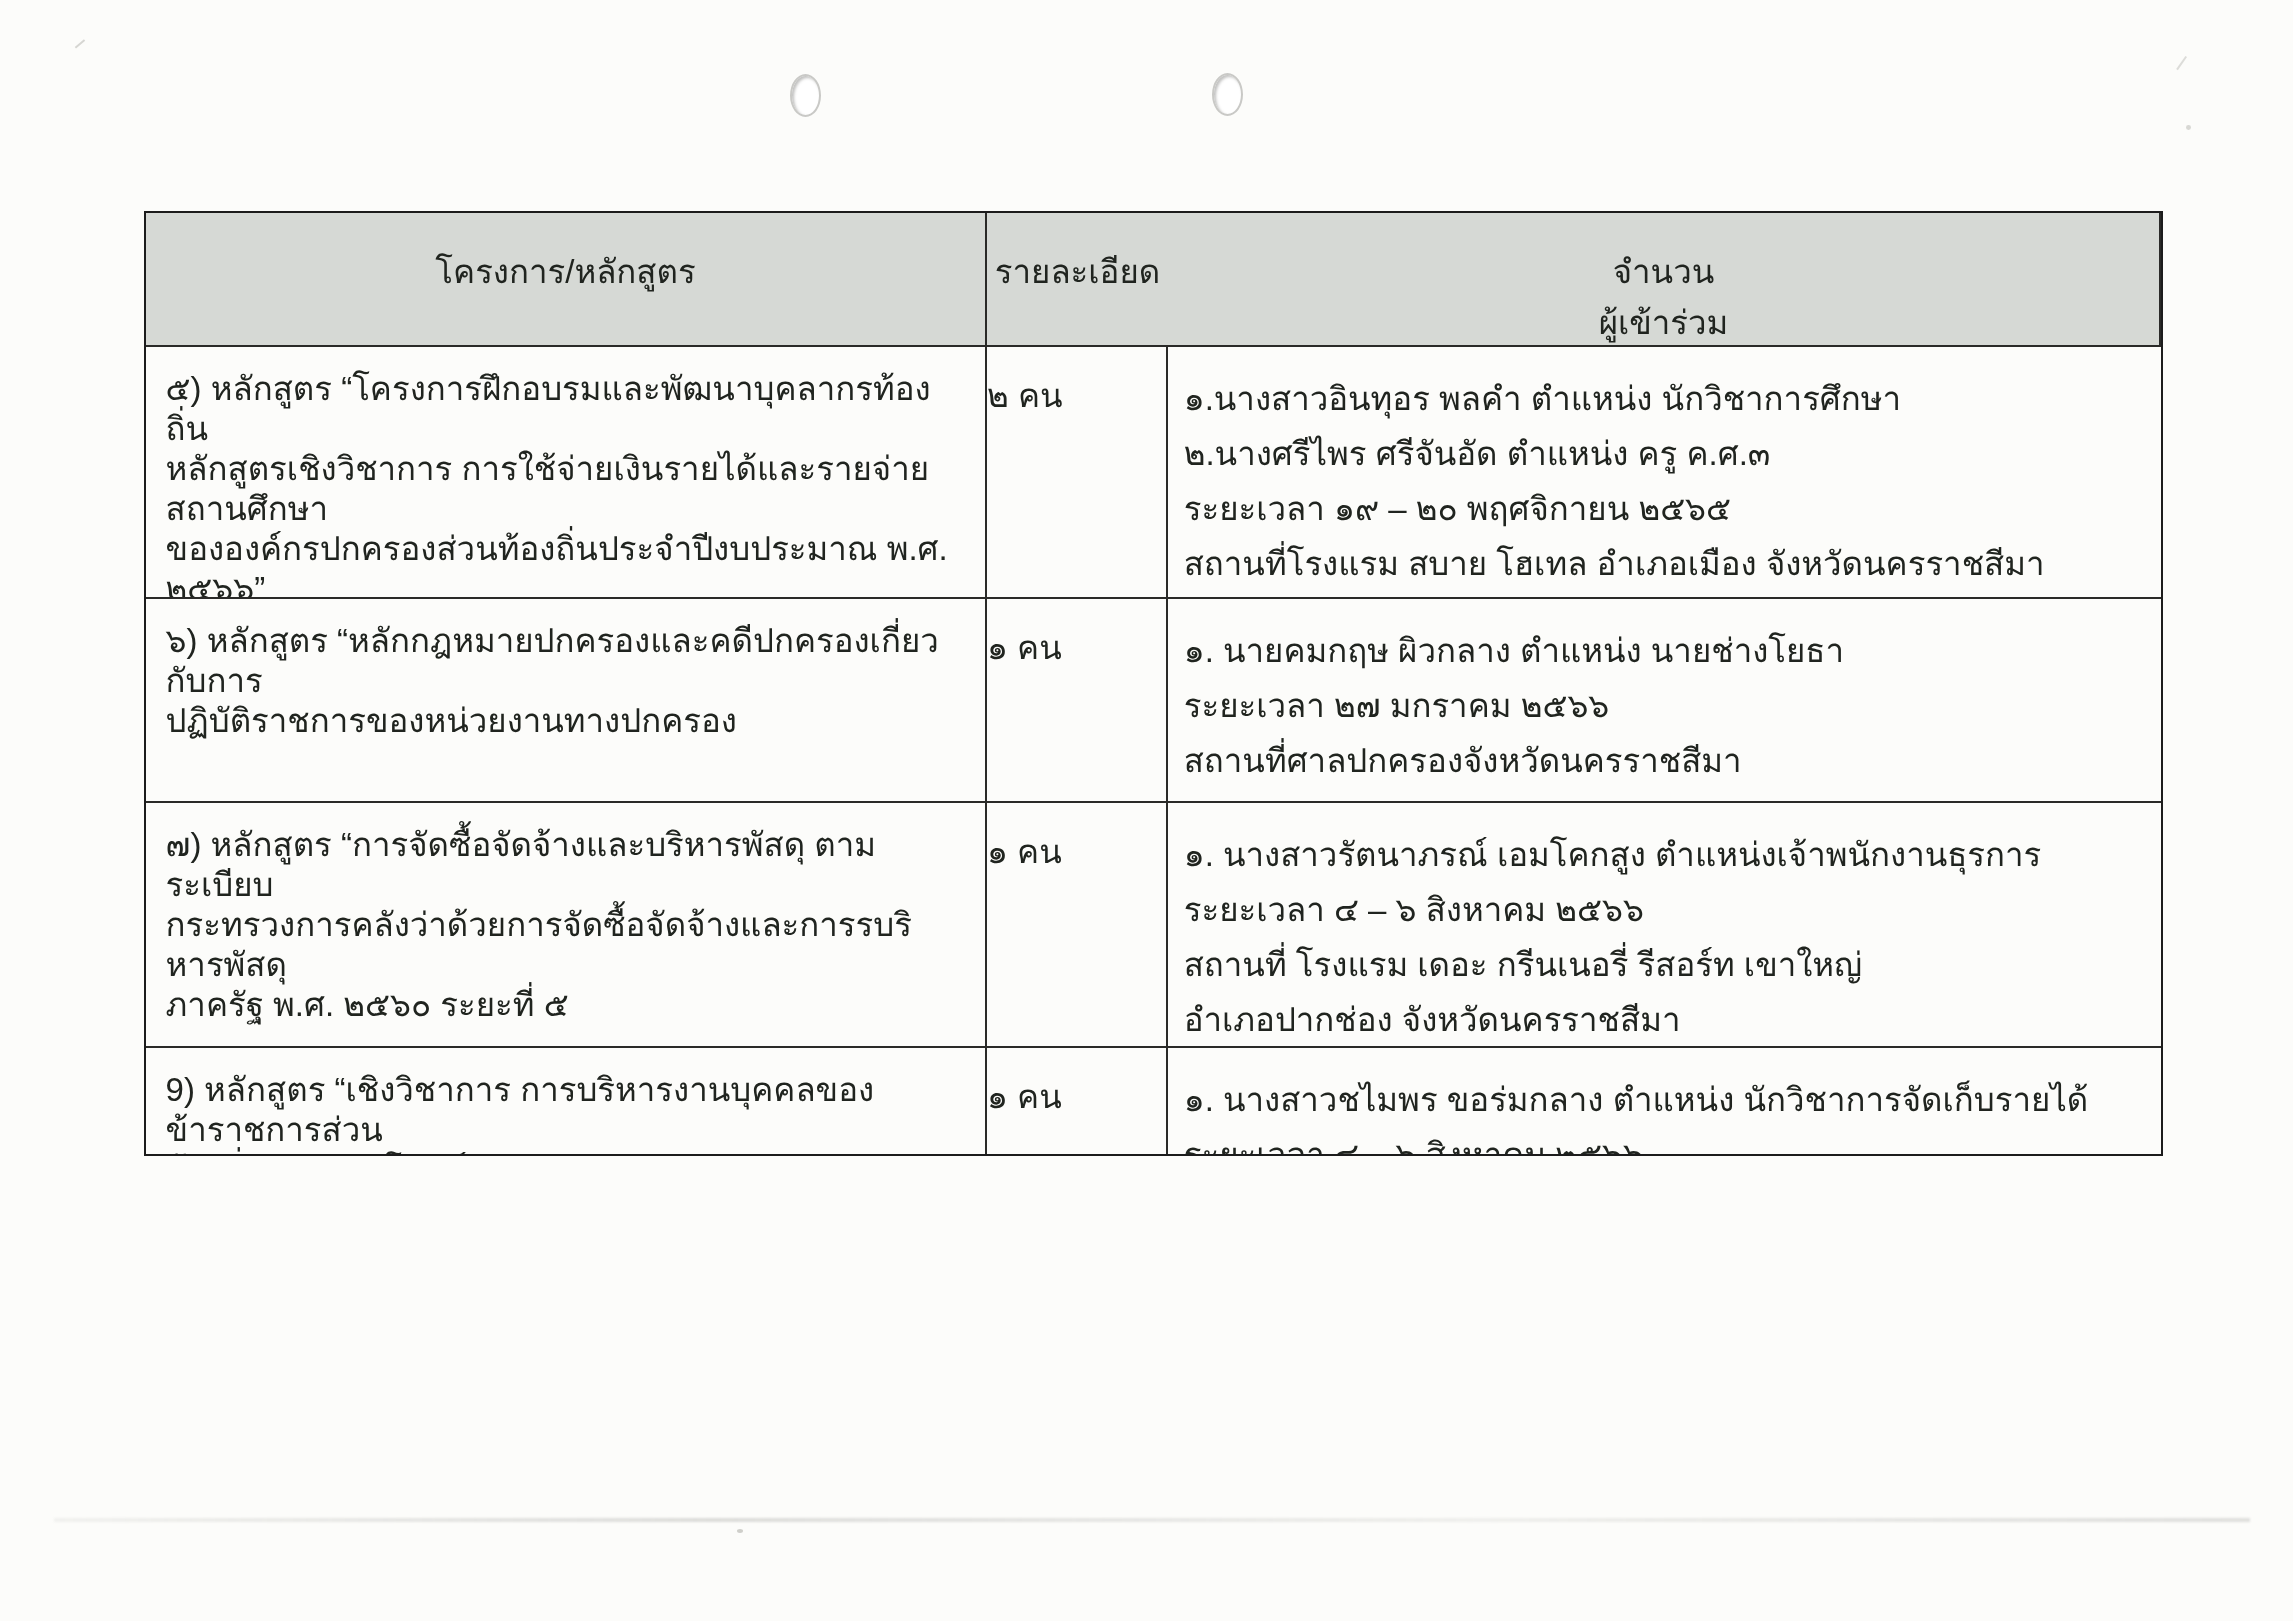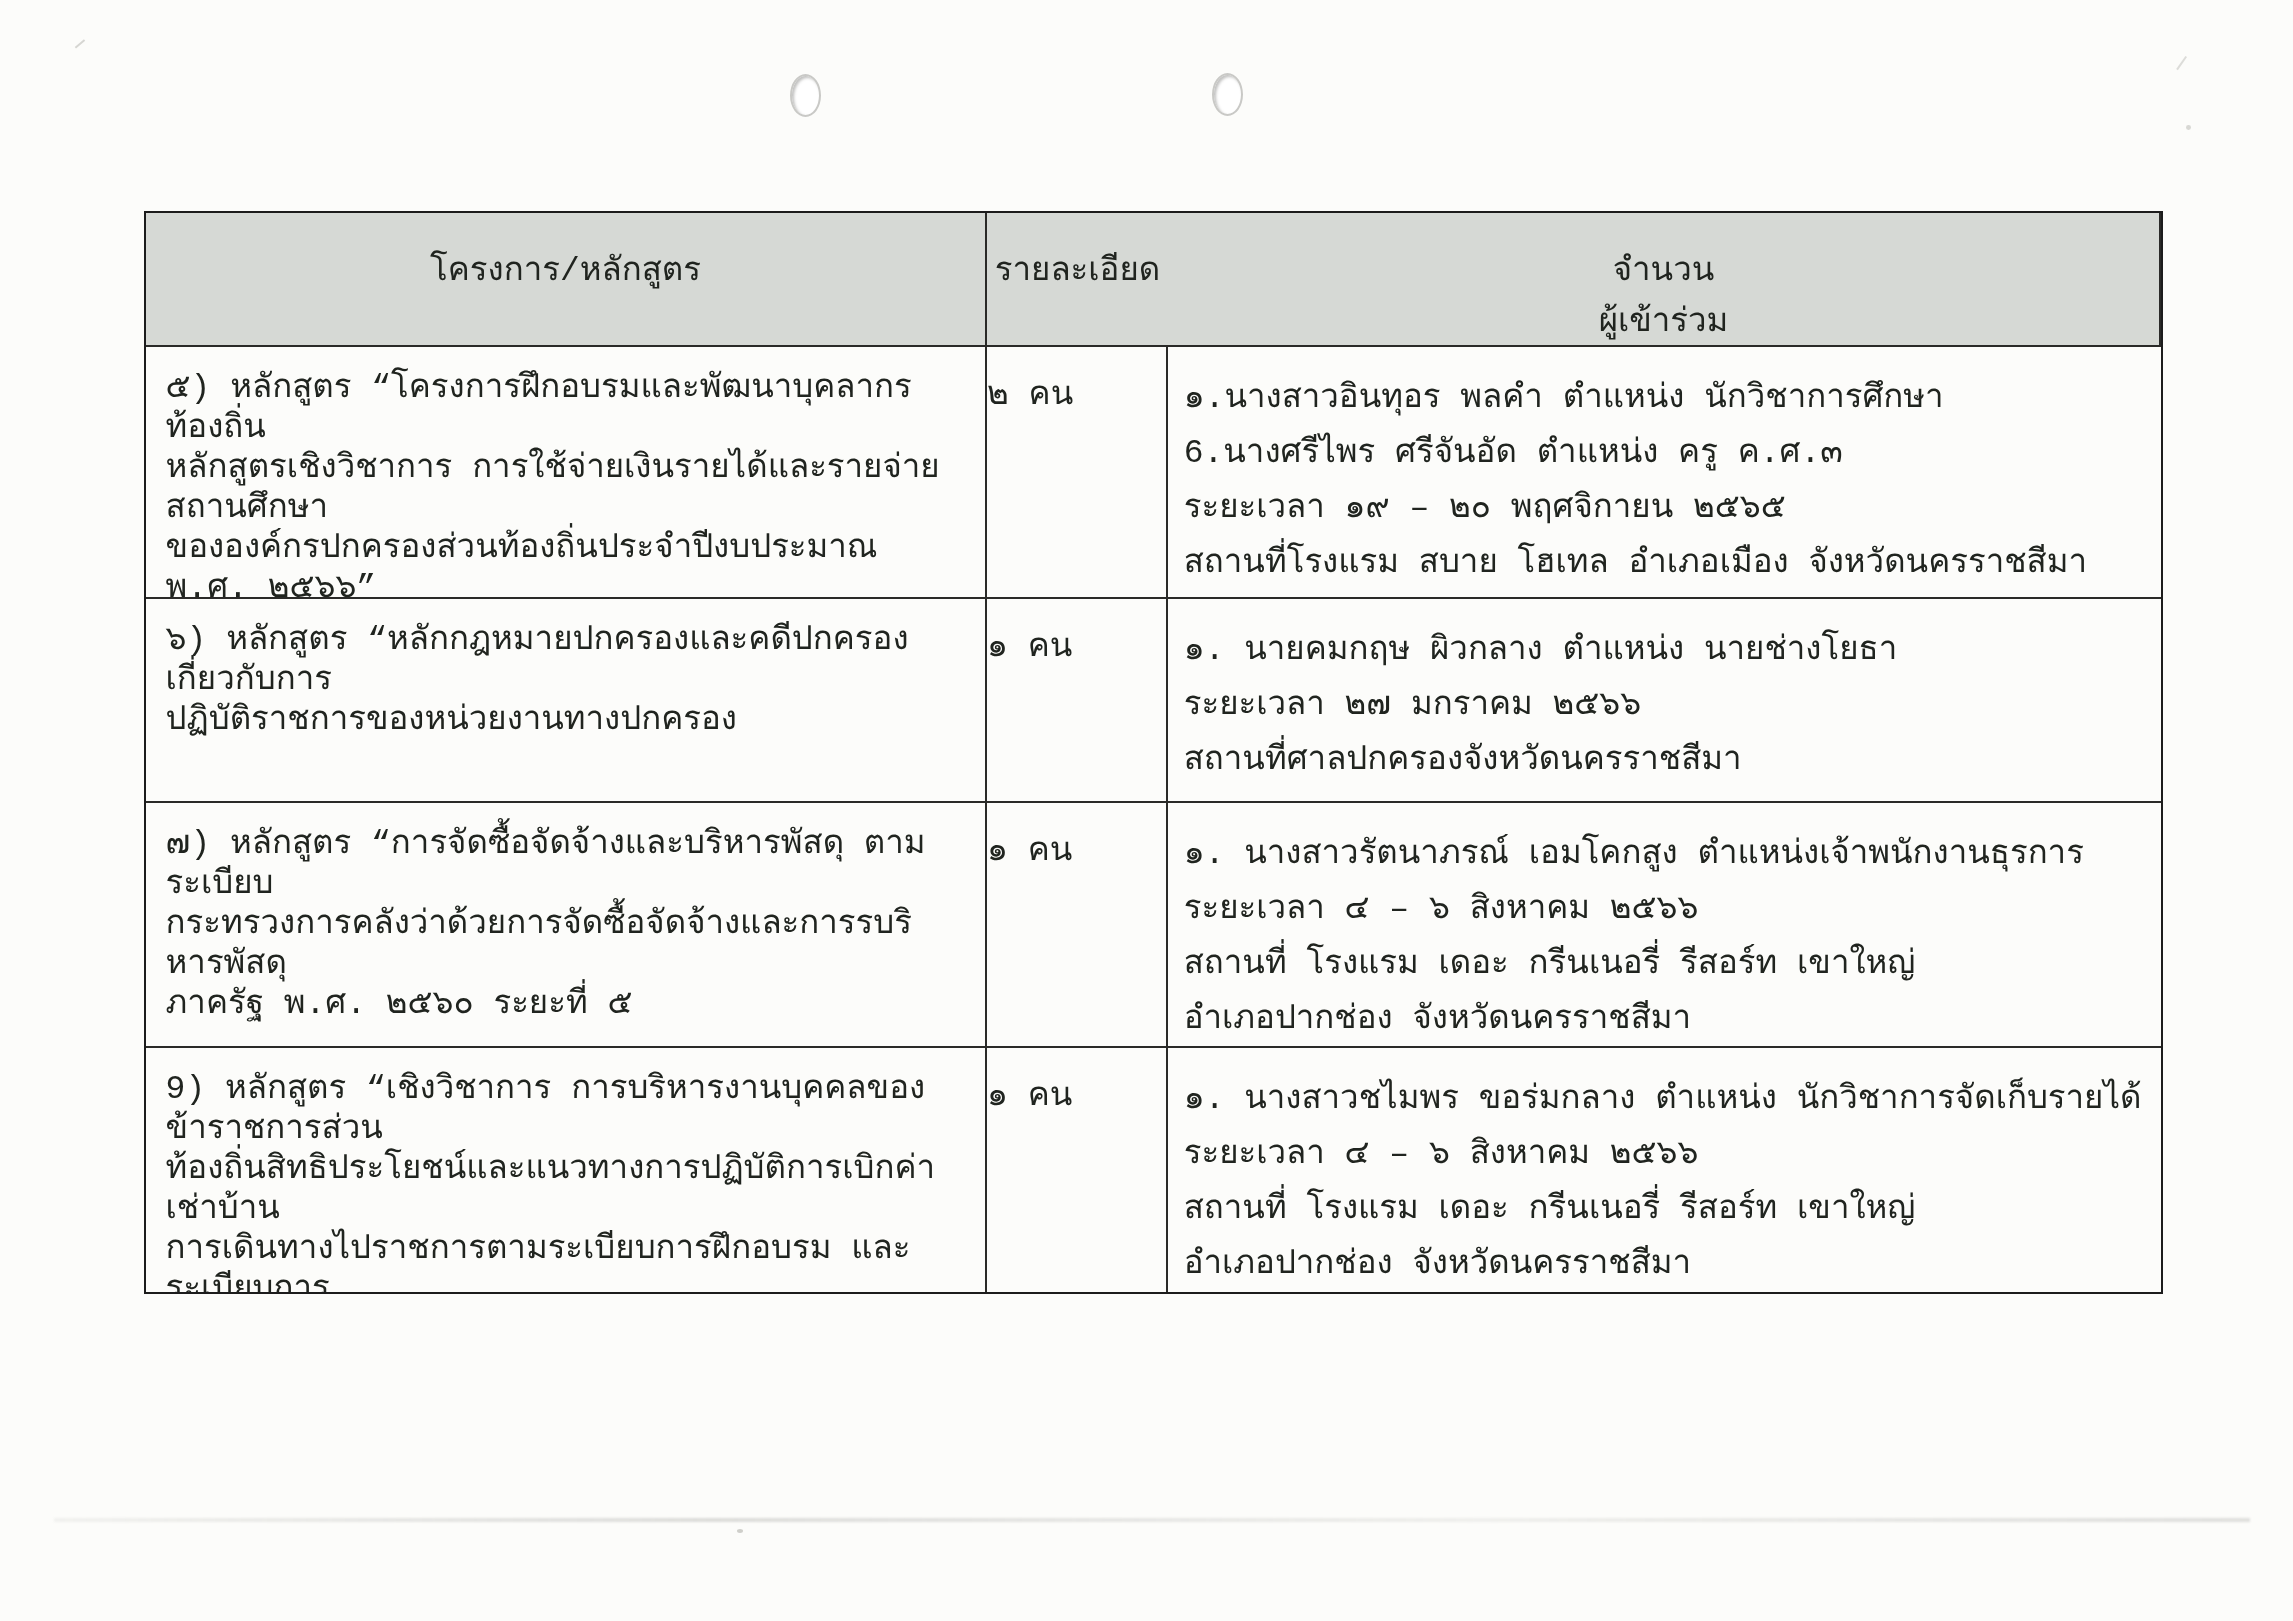--- a/index.html
+++ b/index.html
@@ -45,27 +45,26 @@
     filter: blur(1px);
   }
   .dot-b { left: 737px; top: 1529px; width: 5.9px; height: 3.9px; border-radius: 50%; background: #cfcfca; }
 
   
   .table {
     position: absolute;
     left: 144px;
     top: 211px;
     width: 2019px;
-    height: 1083px;
+    height: 945px;
     border: 2.9px solid #1c1c1c;
     display: grid;
     grid-template-columns: 841px 181px 1fr;
     grid-template-rows: 134px 252px 204px 245px 1fr;
     background: #fcfcfa;
-    font-family: Liberation Mono, monospace;
   }
   .cell {
     border-right: 2px solid #2a2a28;
     border-bottom: 2px solid #2a2a28;
     font-size: 33px;
     line-height: 53px;
     white-space: pre-line;
     overflow: hidden;
   }
   .cell.last-col { border-right: none; }
@@ -109,21 +108,21 @@
     <div class="cell th">โครงการ/หลักสูตร</div>
     <div class="cell th last-col">รายละเอียด</div>
     <div class="cell th">จำนวน
 ผู้เข้าร่วม</div>
 
     <div class="cell course">๕) หลักสูตร “โครงการฝึกอบรมและพัฒนาบุคลากรท้องถิ่น
 หลักสูตรเชิงวิชาการ การใช้จ่ายเงินรายได้และรายจ่ายสถานศึกษา
 ขององค์กรปกครองส่วนท้องถิ่นประจำปีงบประมาณ พ.ศ. ๒๕๖๖”</div>
     <div class="cell participants">๒ คน</div>
     <div class="cell details last-col">๑.นางสาวอินทุอร  พลคำ ตำแหน่ง นักวิชาการศึกษา
-6.นางศรีไพร  ศรีจันอัด   ตำแหน่ง ครู ค.ศ.๓
+๒.นางศรีไพร  ศรีจันอัด   ตำแหน่ง ครู ค.ศ.๓
 ระยะเวลา ๑๙ – ๒๐ พฤศจิกายน ๒๕๖๕
 สถานที่โรงแรม สบาย โฮเทล อำเภอเมือง จังหวัดนครราชสีมา</div>
 
     <div class="cell course">๖) หลักสูตร “หลักกฎหมายปกครองและคดีปกครองเกี่ยวกับการ
 ปฏิบัติราชการของหน่วยงานทางปกครอง</div>
     <div class="cell participants">๑ คน</div>
     <div class="cell details last-col">๑. นายคมกฤษ  ผิวกลาง ตำแหน่ง นายช่างโยธา
 ระยะเวลา ๒๗ มกราคม ๒๕๖๖
 สถานที่ศาลปกครองจังหวัดนครราชสีมา</div>
 

